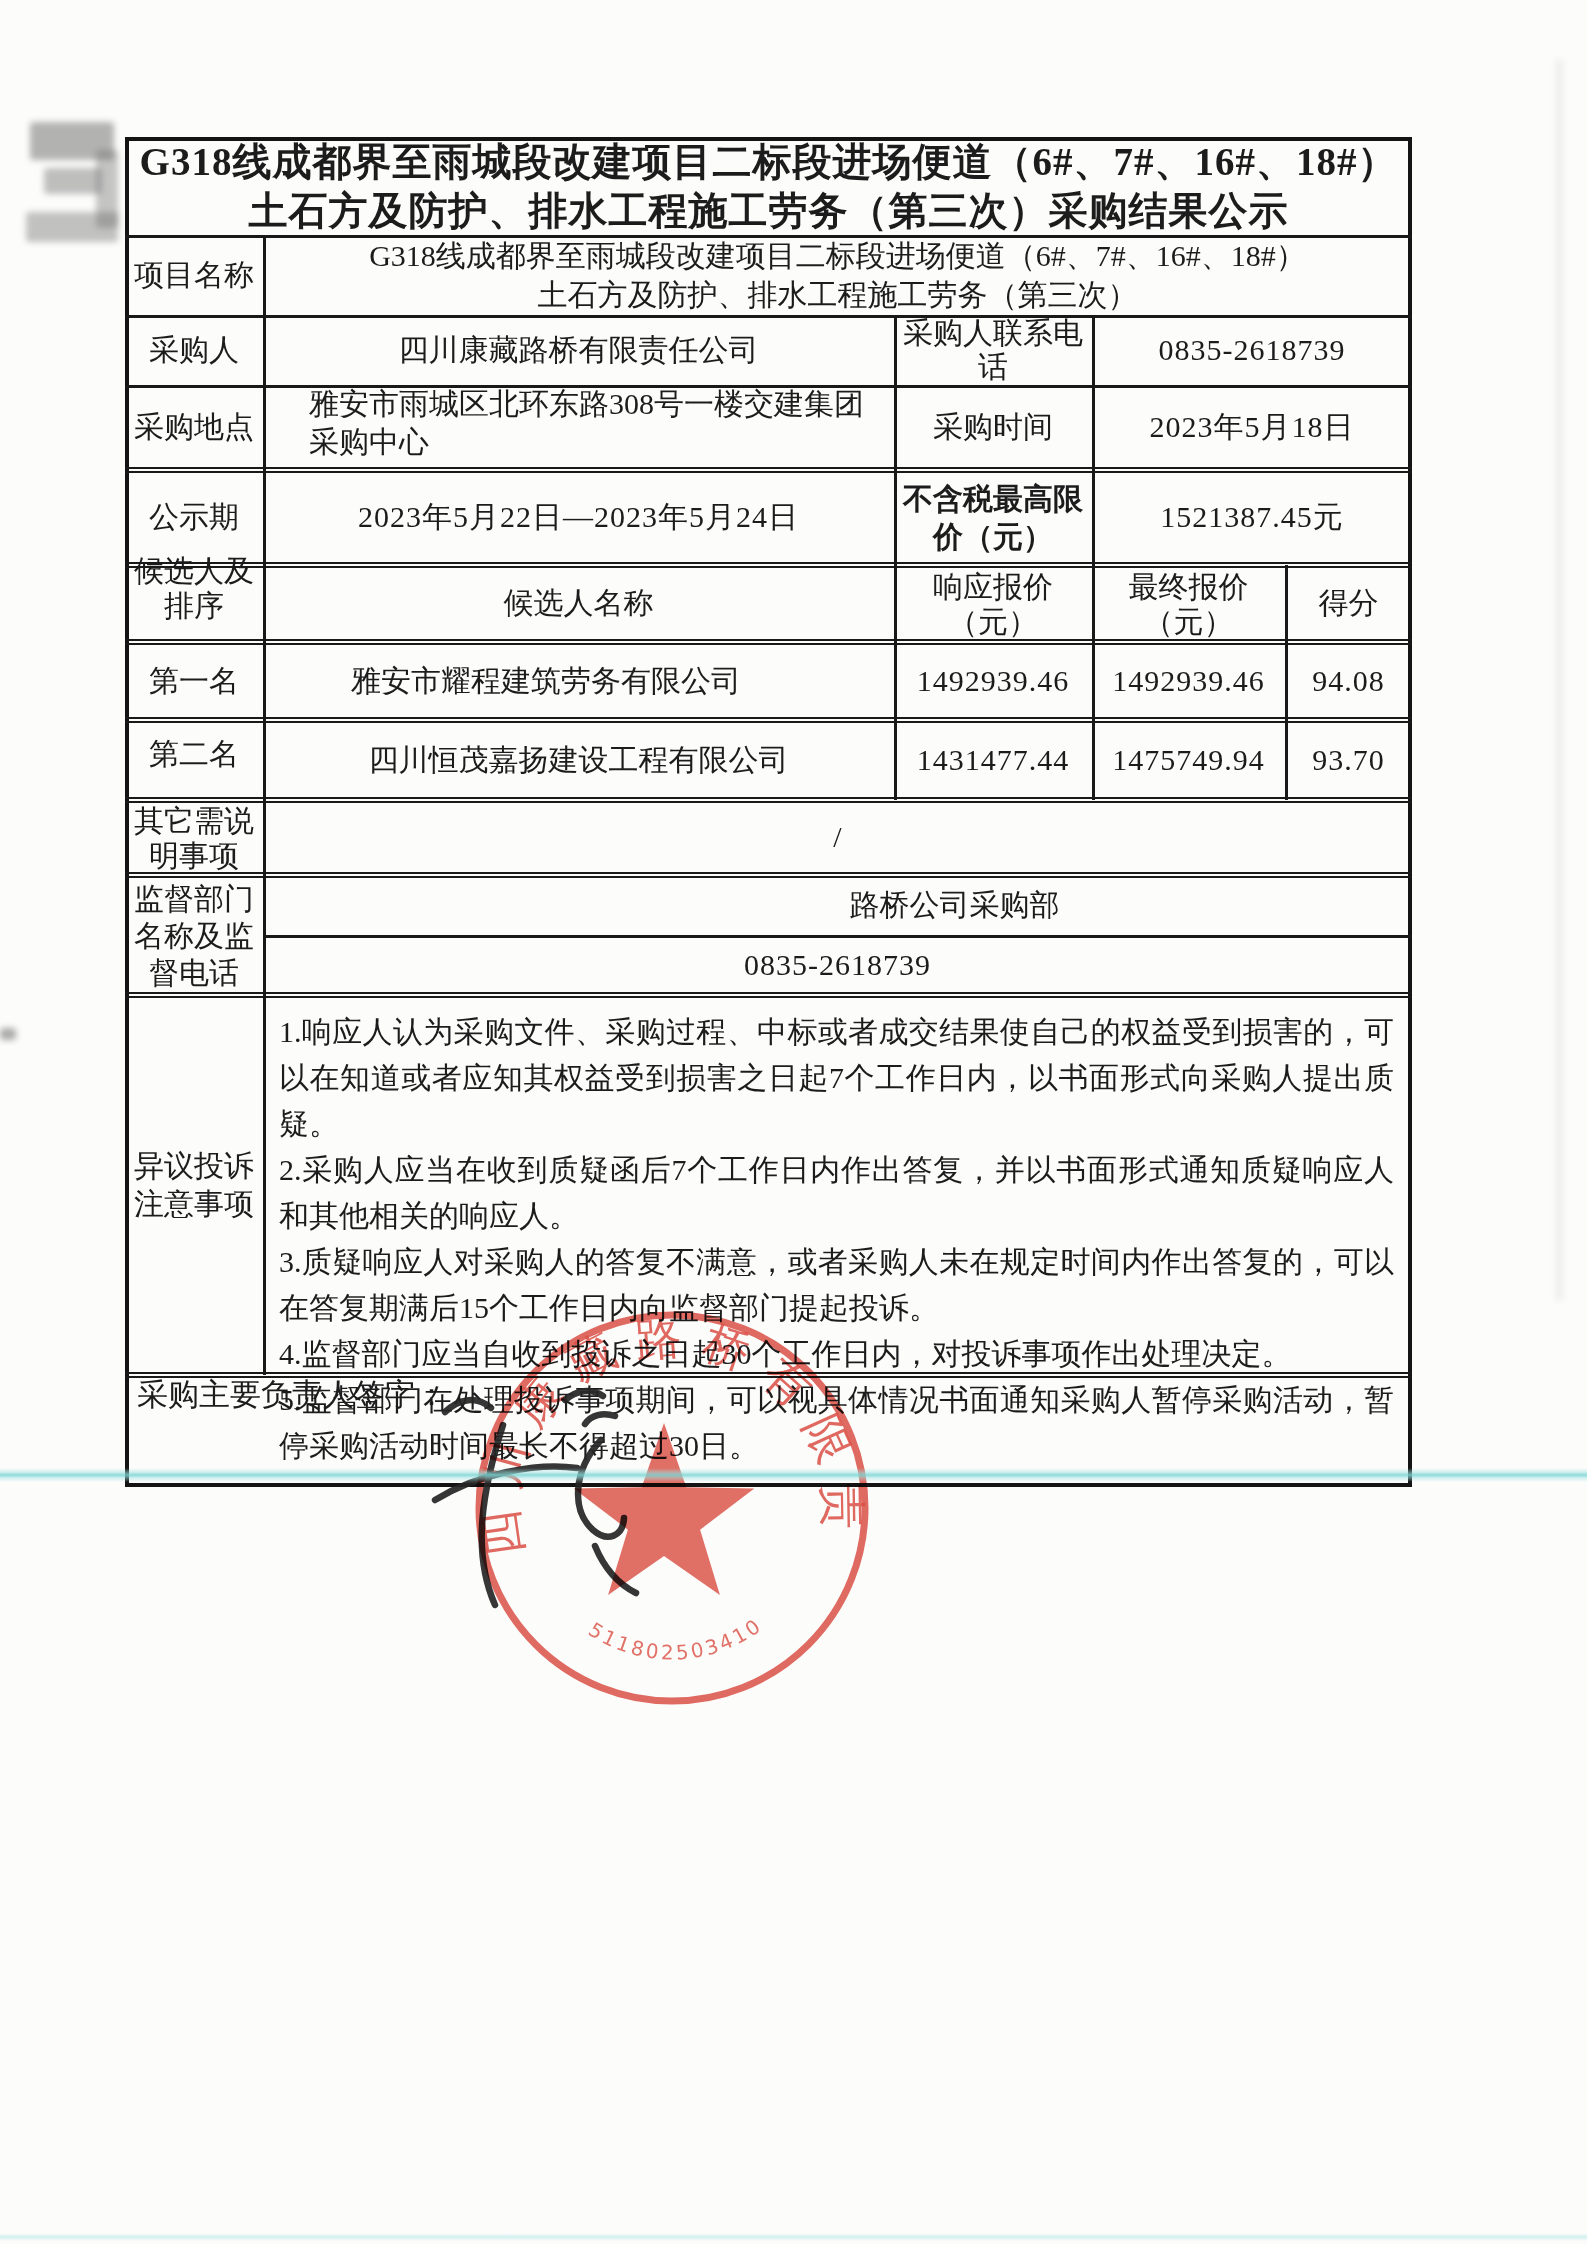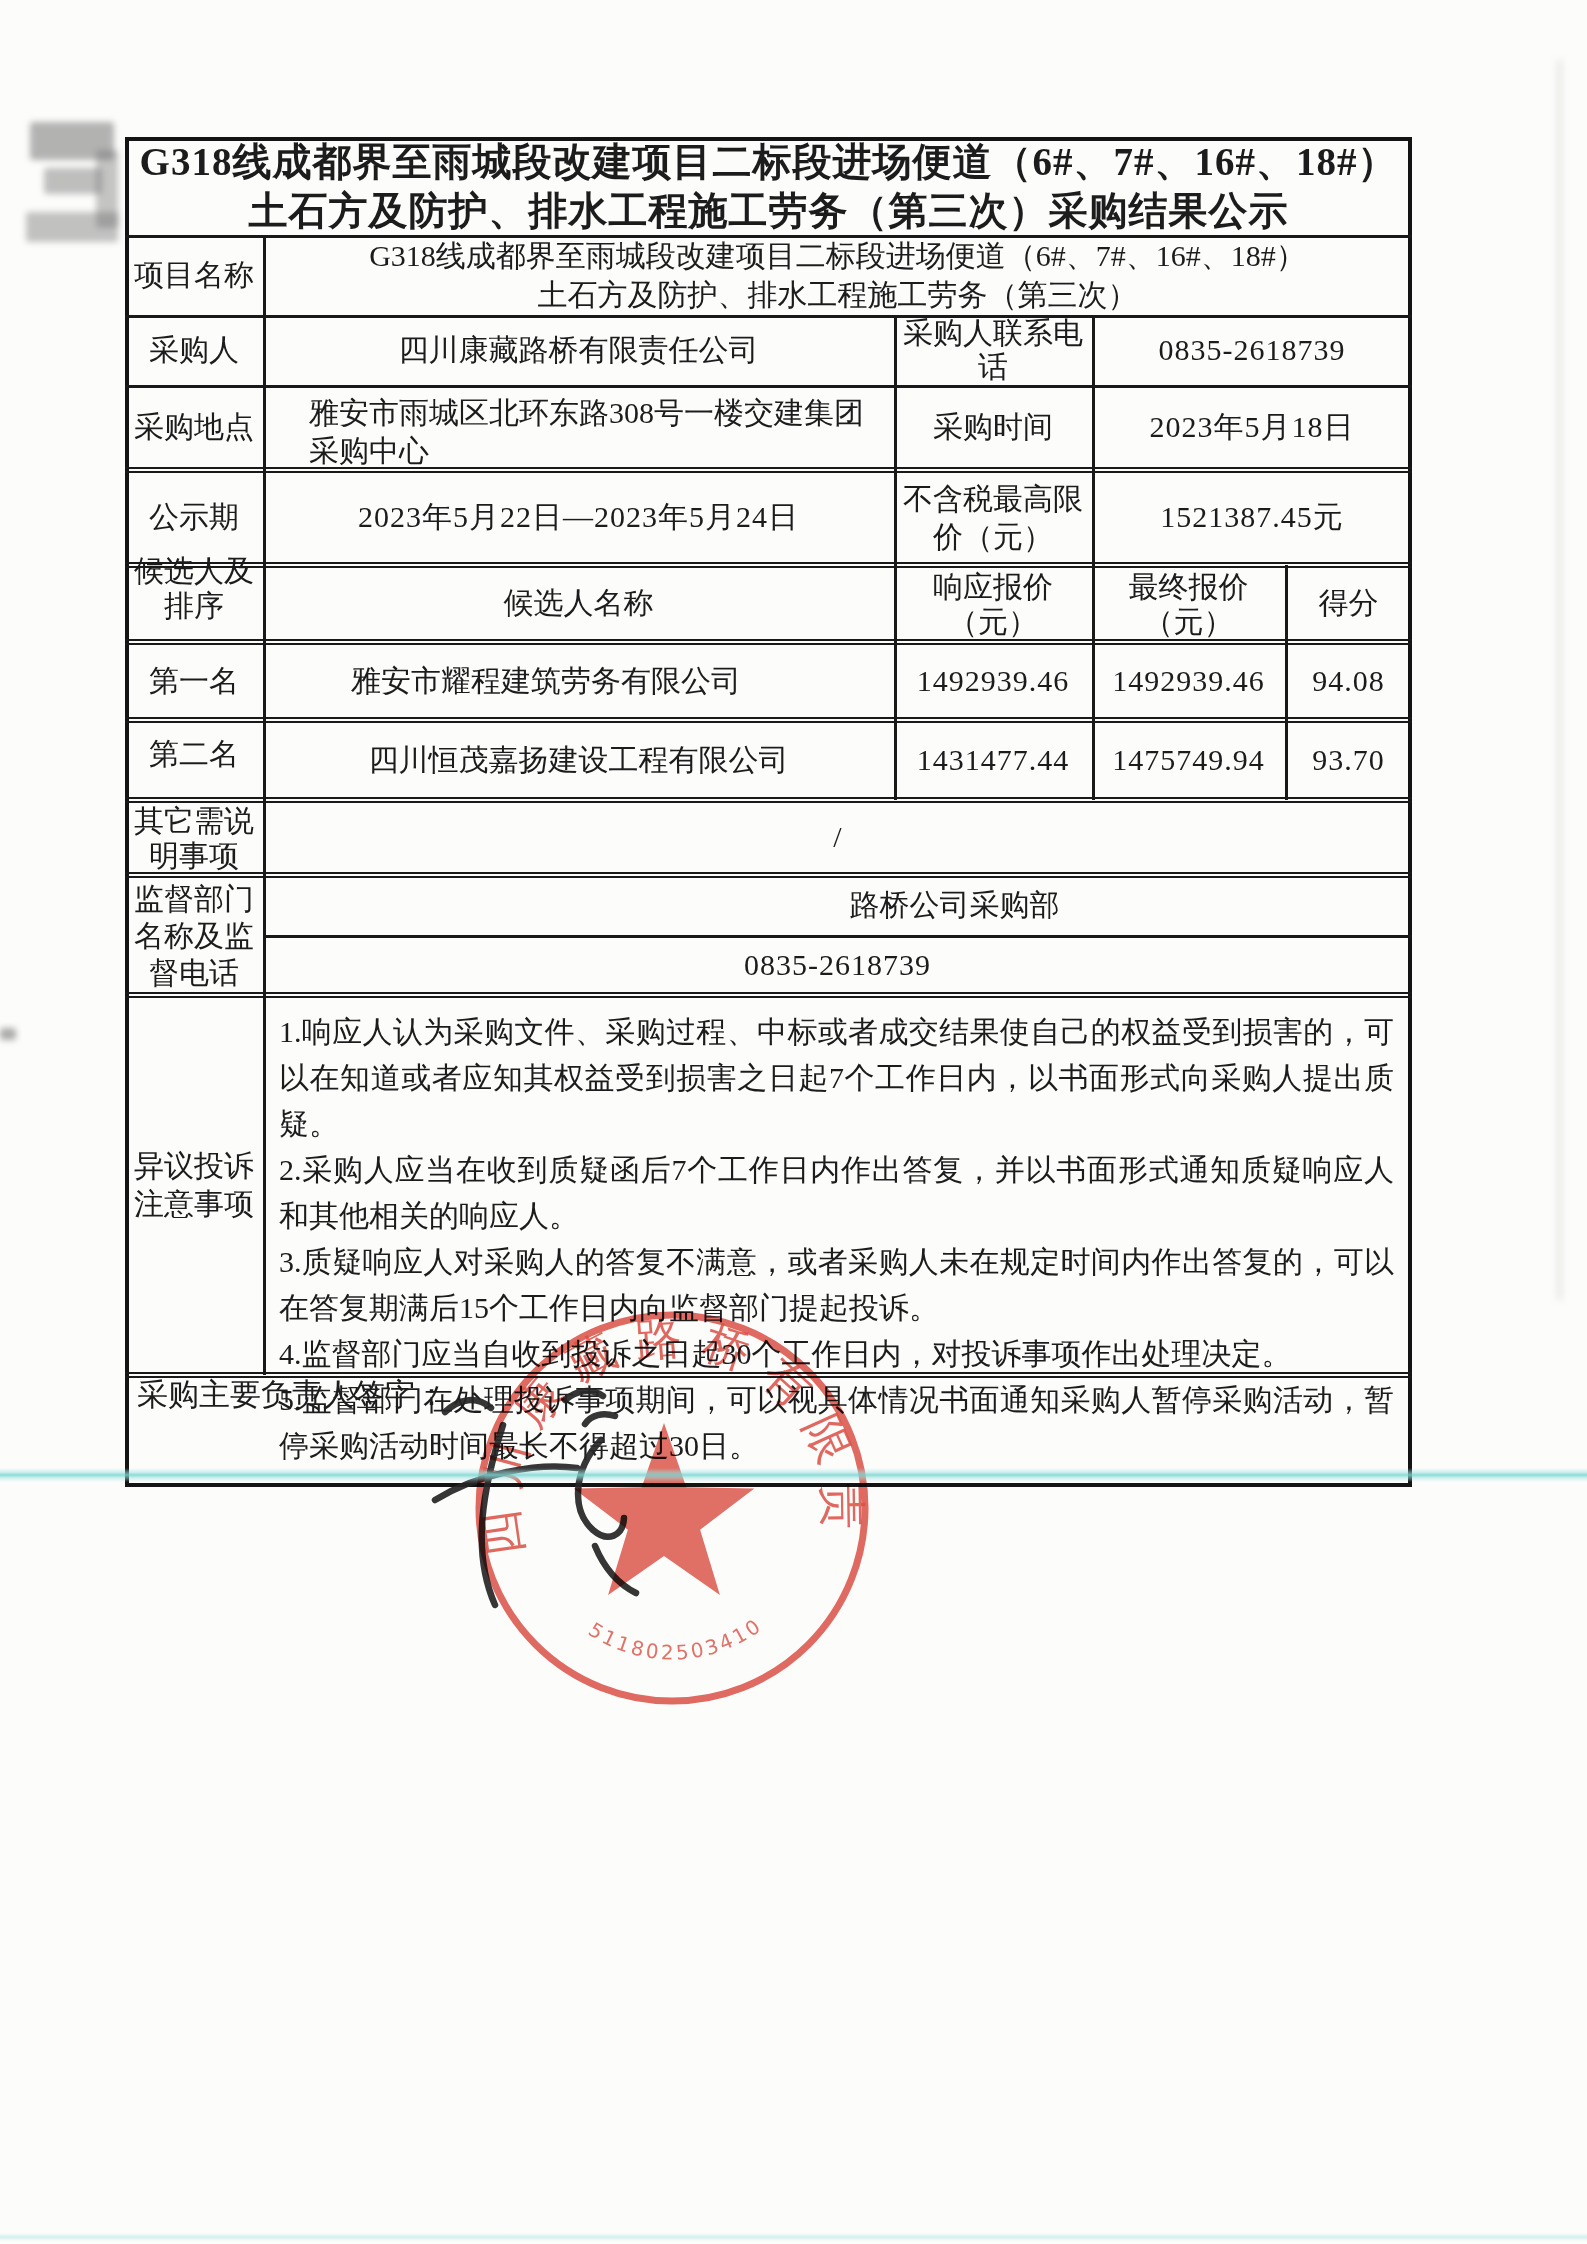--- a/index.html
+++ b/index.html
@@ -73,37 +73,37 @@
     <div>采购人联系电</div>
     <div>话</div>
   </div>
   <div class="cell num" style="left:967px;top:178px;width:320px;height:70px;">
     <div>0835-2618739</div>
   </div>
 
   <div class="cell" style="left:0;top:248px;width:138px;height:85px;">
     <div>采购地点</div>
   </div>
-  <div class="cell leftal" style="left:138px;top:248px;width:631px;height:85px;line-height:38px;justify-content:flex-end;padding-left:46px;">
+  <div class="cell leftal" style="left:138px;top:248px;width:631px;height:85px;line-height:38px;justify-content:flex-start;padding-left:46px;">
     <div>雅安市雨城区北环东路308号一楼交建集团采购中心</div>
   </div>
   <div class="cell" style="left:769px;top:248px;width:198px;height:85px;">
     <div>采购时间</div>
   </div>
   <div class="cell num" style="left:967px;top:248px;width:320px;height:85px;">
     <div>2023年5月18日</div>
   </div>
 
   <div class="cell" style="left:0;top:333px;width:138px;height:95px;">
     <div>公示期</div>
   </div>
   <div class="cell num" style="left:138px;top:333px;width:631px;height:95px;">
     <div>2023年5月22日—2023年5月24日</div>
   </div>
-  <div class="cell" style="left:769px;top:333px;width:198px;height:95px;line-height:38px;">
+  <div class="cell" style="left:769px;top:333px;width:198px;height:95px;line-height:38px;font-weight:bold;">
     <div>不含税最高限</div>
     <div>价（元）</div>
   </div>
   <div class="cell num" style="left:967px;top:333px;width:320px;height:95px;">
     <div>1521387.45元</div>
   </div>
 
   <div class="cell" style="left:0;top:412px;width:138px;height:77px;line-height:35px;">
     <div>候选人及</div>
     <div>排序</div>

